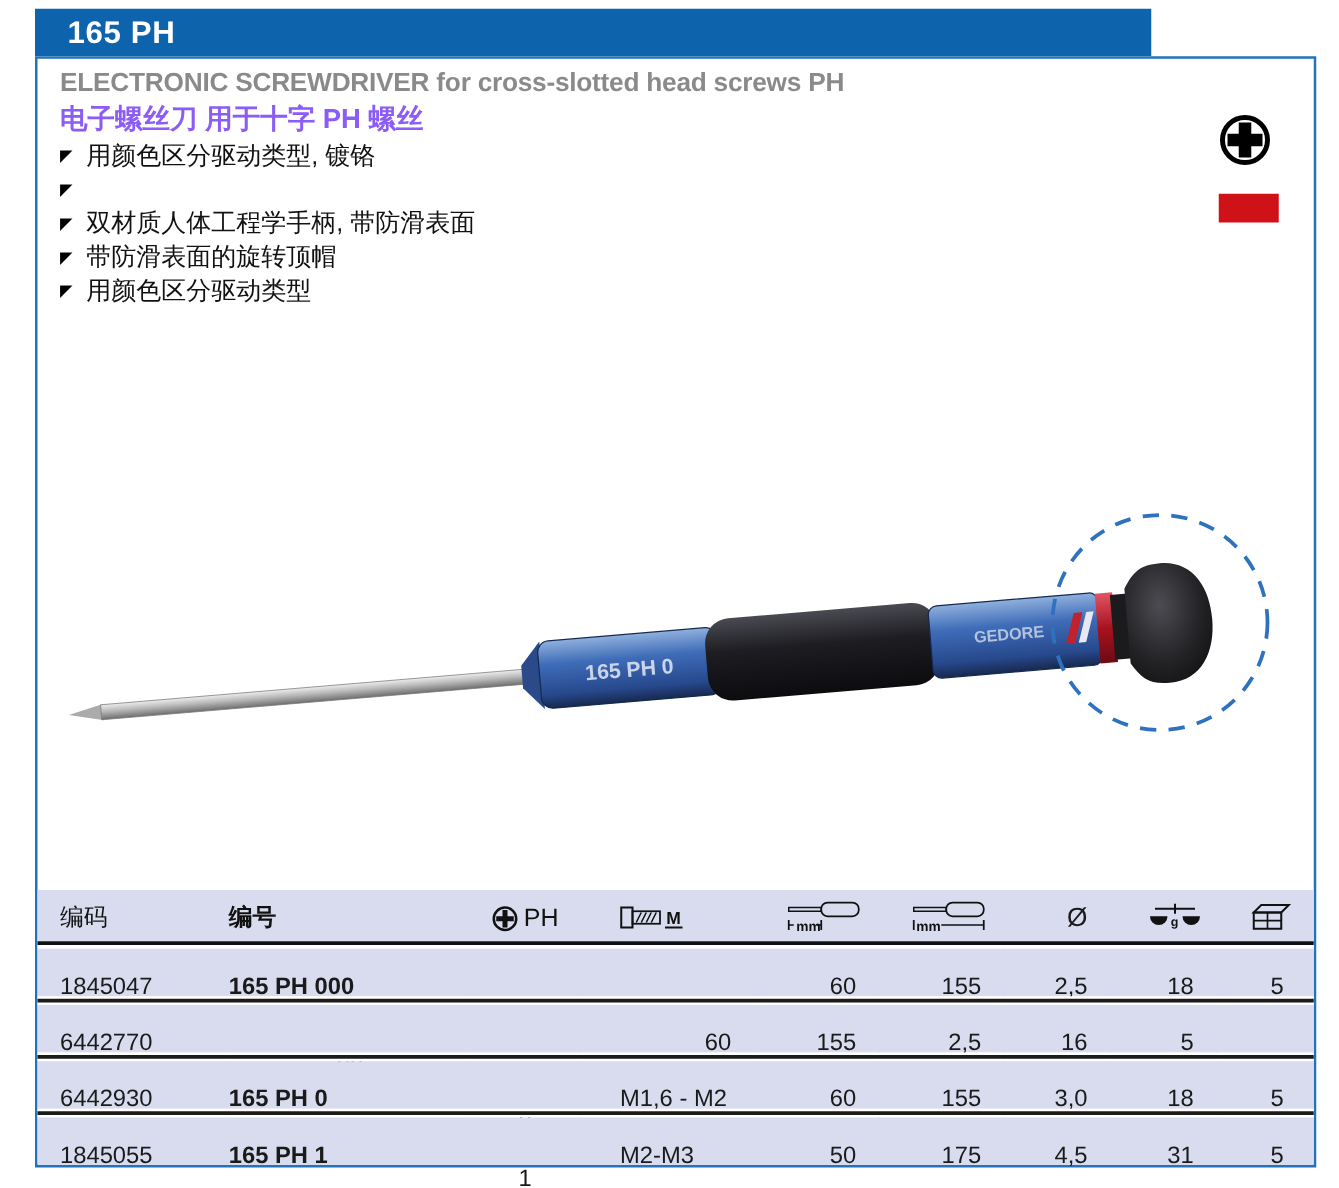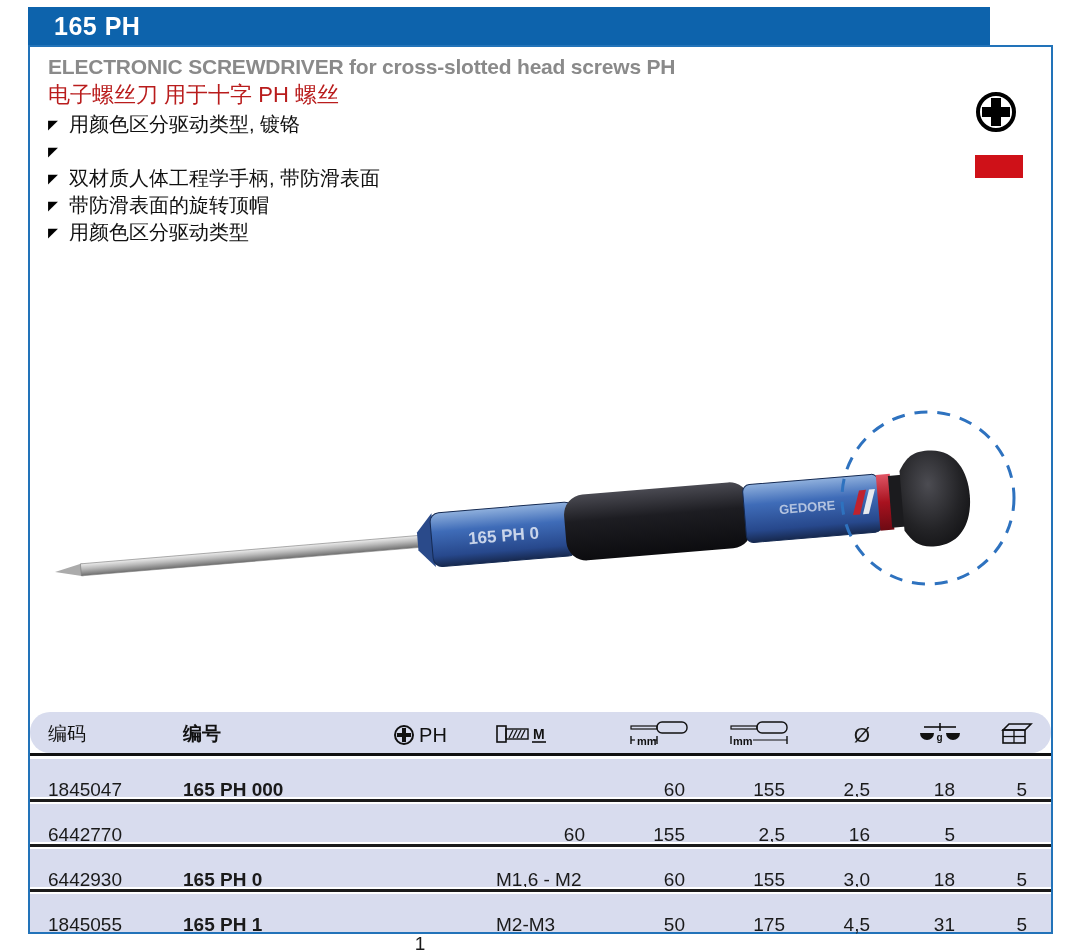--- a/index.html
+++ b/index.html
@@ -2,59 +2,59 @@
 <html><head>
 <meta charset="utf-8">
 <style>
   * { margin:0; padding:0; box-sizing:border-box; }
   html,body { background:#ffffff; }
   body { font-family:"Liberation Sans", sans-serif; color:#1a1a1a; }
   .page { position:relative; width:1071px; height:950px; background:#fff; overflow:hidden; }
 
   
   .header-bar {
-    position:absolute; left:28px; top:7px; width:962px; height:38px;
+    position:absolute; left:28px; top:7px; width:893px; height:38px;
     background:#0d63ac; color:#fff; font-size:25px; font-weight:bold;
     line-height:38px; padding-left:26px; letter-spacing:0.5px;
   }
 
   
   .content-box {
     position:absolute; left:28px; top:45px; width:1025px; height:889px;
     border:2px solid #2273b9; border-bottom:3px solid #2273b9; background:#fff;
   }
 
   .title-en {
     position:absolute; left:18px; top:8px; font-size:21px; font-weight:bold;
     color:#8a8a8a; letter-spacing:-0.2px; white-space:nowrap;
   }
   .title-zh {
-    position:absolute; left:18px; top:33px; font-size:22px; font-weight:normal;
-    color:#b91c1c; white-space:nowrap;
+    position:absolute; left:18px; top:33px; font-size:22px; font-weight:bold;
+    color:#8b5cf6; white-space:nowrap;
   }
 
   .features { position:absolute; left:18px; top:64px; list-style:none; }
   .features li { display:flex; align-items:flex-start; height:27px; font-size:20px; color:#111; }
   .feat-marker { font-size:13px; line-height:27px; margin-right:11px; color:#000; }
 
   
   .drive-icon { position:absolute; left:945px; top:44px; width:42px; height:42px; }
   .color-swatch { position:absolute; left:945px; top:108px; width:48px; height:23px; background:#cf1118; }
 
   
   .product-svg { position:absolute; left:10px; top:353px; width:1000px; height:210px; }
 
   
   .spec-table { position:absolute; left:0px; top:665px; width:1021px; }
   .t-row {
     display:grid; position:relative;
     grid-template-columns:135px 194px 86px 140px 100px 100px 85px 85px 72px;
     padding-left:18px; background:#d8dcee; align-items:center;
   }
-  .t-head { height:41px; align-items:end; padding-bottom:6px;border-radius:20px; }
+  .t-head { height:41px; align-items:end; padding-bottom:6px; }
   .t-data { height:38px; font-size:19px; }
   .header-sep { height:6px; background:#fff; position:relative; }
   .header-sep::after { content:""; position:absolute; left:0; right:0; top:0; height:3px; background:#111; }
   .row-sep { height:7px; background:#fff; position:relative; }
   .row-sep::after { content:""; position:absolute; left:0; right:0; top:2px; height:2.5px; background:#1b1b1b; }
 
   .c-code, .c-number { text-align:left; }
   .c-number { font-weight:bold; }
   .c-ph { text-align:center;margin-top:39px; }
   .c-m { text-align:left; padding-left:33px; }

